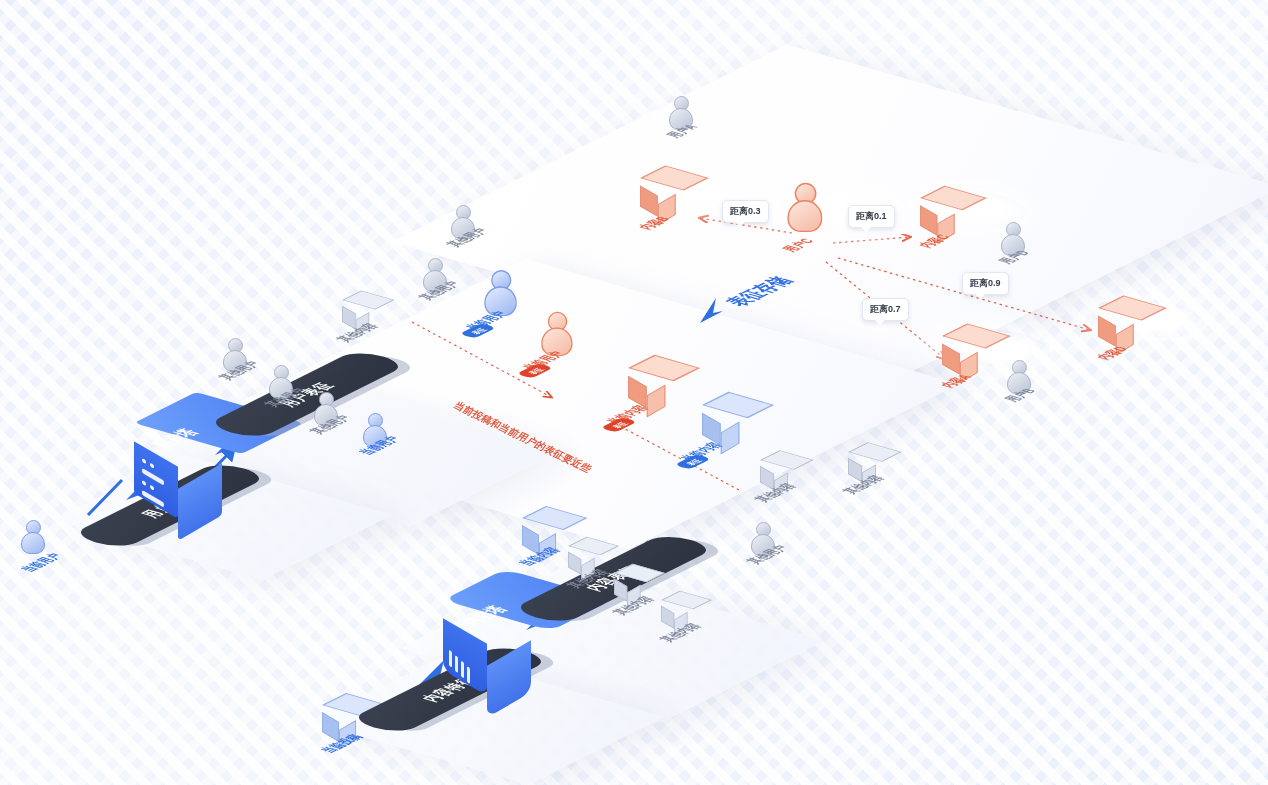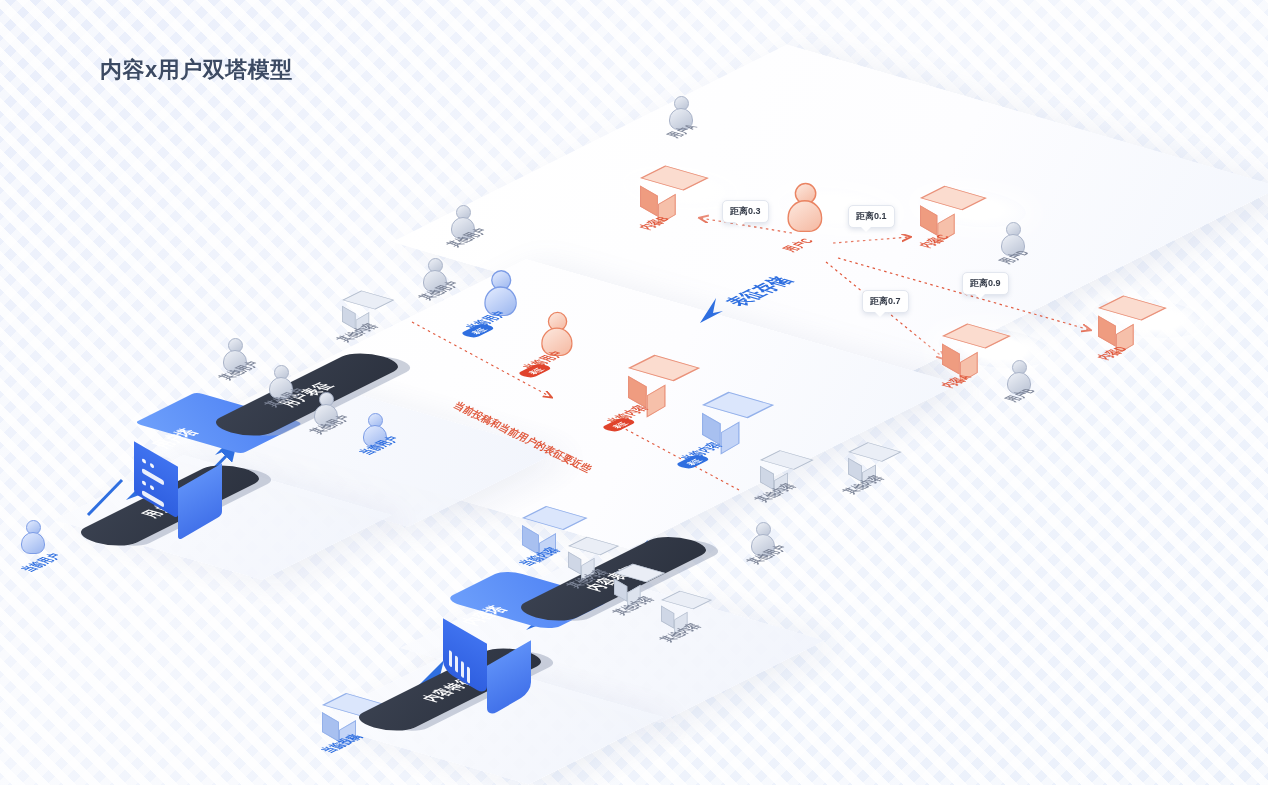--- a/index.html
+++ b/index.html
@@ -165,21 +165,20 @@
     white-space:nowrap;
     transform: matrix(1,-0.5,1.732,0.5,0,0); transform-origin:0 0;
   }
   svg { position:absolute; left:0; top:0; width:1268px; height:785px; pointer-events:none; }
 </style>
 </head>
 <body>
 
 <div id="stage">
 
-  <div class="title">内容x用户双塔模型</div>
 
   <div class="plate" style="left:392px; top:242px; width:395px; height:285px;"></div>
   <div class="plate" style="left:196px; top:424px; width:330px; height:250px;"></div>
   <div class="plate soft" style="left:148px; top:452px; width:150px; height:150px;"></div>
   <div class="plate soft" style="left:54px; top:520px; width:130px; height:120px;"></div>
   <div class="plate soft" style="left:400px; top:648px; width:165px; height:150px;"></div>
   <div class="plate soft" style="left:312px; top:722px; width:135px; height:125px;"></div>
 
   <svg>
     <defs>
@@ -506,16 +505,16 @@
     <div class="books b-red" style="transform:scale(1.05); transform-origin:0 0;">
         <i class="top"></i>
         <i class="fl"></i>
         <i class="fr"></i>
       </div>
     <div class="lbl red" style="left:-6px; top:48px;">内容D</div>
   </div>
 
   <div class="callout" style="left:722px; top:200px;">距离0.3</div>
   <div class="callout" style="left:848px; top:205px;">距离0.1</div>
-  <div class="callout" style="left:862px; top:290px;">距离0.7</div>
+  <div class="callout" style="left:862px; top:298px;">距离0.7</div>
   <div class="callout" style="left:962px; top:272px;">距离0.9</div>
 
 </div>
 
 </body></html>

